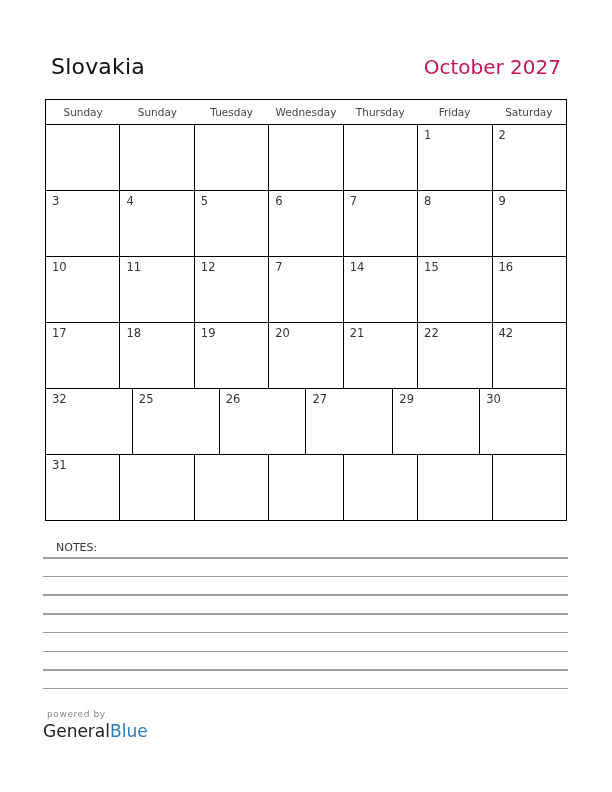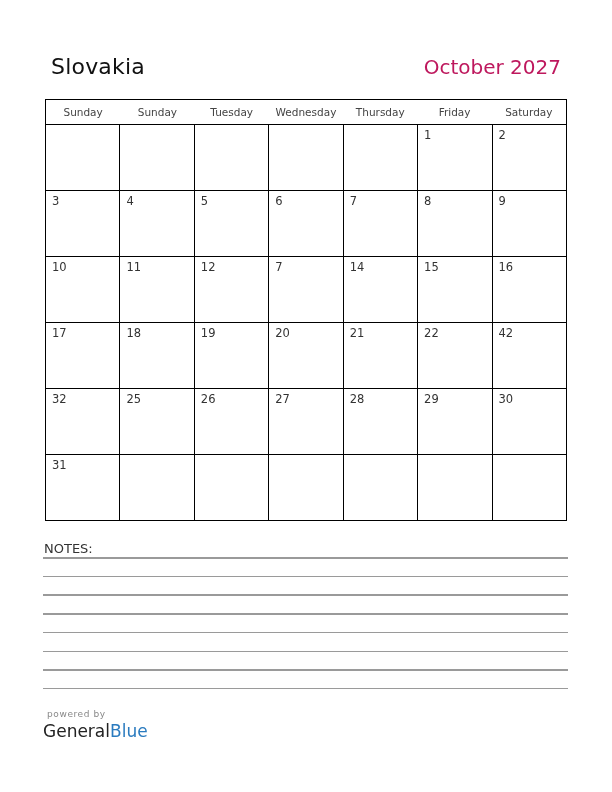--- a/index.html
+++ b/index.html
@@ -8,21 +8,21 @@
   .country { position:absolute; left:51px; top:54px; font-size:22px; color:#111; letter-spacing:0.2px; }
   .month { position:absolute; right:51px; top:55px; font-size:20px; color:#be185d; }
   .grid { position:absolute; left:45px; top:99px; width:520px; border:1.3px solid #000; box-sizing:content-box; }
   .hdr { display:flex; height:24px; border-bottom:1.3px solid #000; }
   .hdr div { flex:1; text-align:center; font-size:10.5px; line-height:24px; color:#444; }
   .row { display:flex; height:65px; border-bottom:1.3px solid #000; }
   .row:last-child { border-bottom:none; }
   .cell { flex:1; border-right:1.3px solid #000; position:relative; }
   .cell:last-child { border-right:none; }
   .num { position:absolute; left:6px; top:3px; font-size:11.5px; color:#333; }
-  .notes-label { position:absolute; left:44px; top:541px; font-size:13px; color:#333; }
+  .notes-label { position:absolute; left:56px; top:541px; font-size:11px; color:#333; }
   .line { position:absolute; left:43px; width:525px; height:1.5px; background:#9a9a9a; }
   .powered { position:absolute; left:47px; top:709px; font-size:9px; color:#888; letter-spacing:0.6px; }
   .brand { position:absolute; left:43px; top:721px; font-size:17px; color:#222; }
   .brand .blue { color:#2a7bbf; }
 </style>
 </head>
 <body>
 
 <div class="country">Slovakia</div>
 <div class="month">October 2027</div>
@@ -137,23 +137,20 @@
         <div class="cell">
           <span class="num">25</span>
         </div>
         <div class="cell">
           <span class="num">26</span>
         </div>
         <div class="cell">
           <span class="num">27</span>
         </div>
         <div class="cell">
-          <span class="num">28</span>
-        </div>
-        <div class="cell">
           <span class="num">29</span>
         </div>
         <div class="cell">
           <span class="num">30</span>
         </div>
       </div>
       <div class="row">
         <div class="cell">
           <span class="num">31</span>
         </div>

